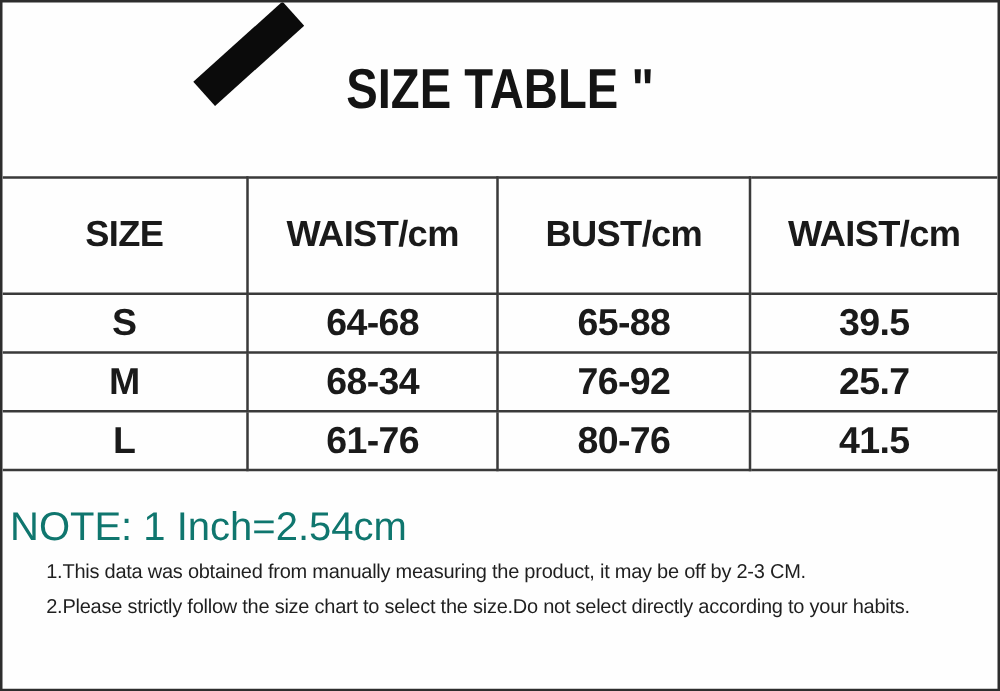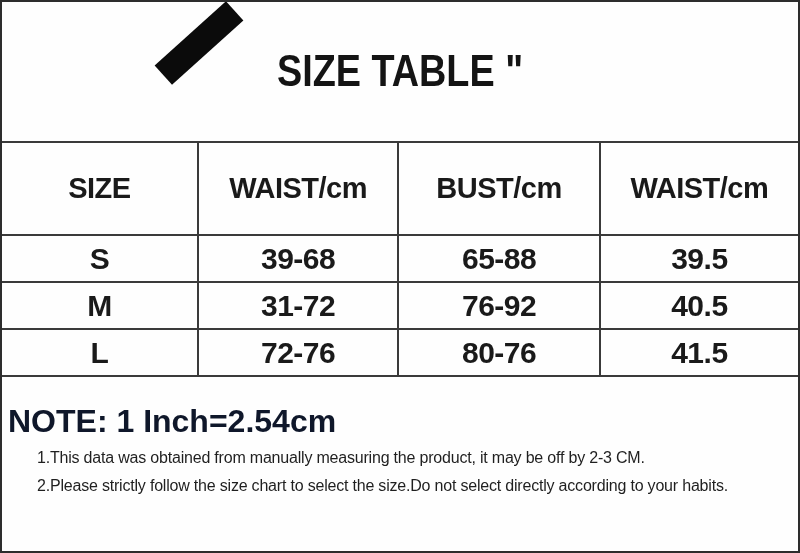--- a/index.html
+++ b/index.html
@@ -74,22 +74,22 @@
     font-size: 30px;
     letter-spacing: -0.5px;
   }
   
   .note-heading {
     position: absolute;
     left: 6px;
     top: 403px;
     font-size: 32px;
     line-height: 1.05;
-    font-weight: 700;
-    color: #0f172a;
+    font-weight: 400;
+    color: #0f766e;
     white-space: nowrap;
   }
   .note-lines {
     position: absolute;
     left: 7px;
     top: 442px;
     width: 790px;
     margin-left: 28px;
   }
   .note-line {
@@ -120,33 +120,33 @@
       <tr>
         <th>SIZE</th>
         <th>WAIST/cm</th>
         <th>BUST/cm</th>
         <th>WAIST/cm</th>
       </tr>
     </thead>
     <tbody>
       <tr>
         <td>S</td>
-        <td>39-68</td>
+        <td>64-68</td>
         <td>65-88</td>
         <td>39.5</td>
       </tr>
       <tr>
         <td>M</td>
-        <td>31-72</td>
+        <td>68-34</td>
         <td>76-92</td>
-        <td>40.5</td>
+        <td>25.7</td>
       </tr>
       <tr>
         <td>L</td>
-        <td>72-76</td>
+        <td>61-76</td>
         <td>80-76</td>
         <td>41.5</td>
       </tr>
     </tbody>
   </table>
 
   <div class="note-heading">NOTE: 1 Inch=2.54cm</div>
 
   <div class="note-lines">
     <div class="note-line">1.This data was obtained from manually measuring the product, it may be off by 2-3 CM.</div>

